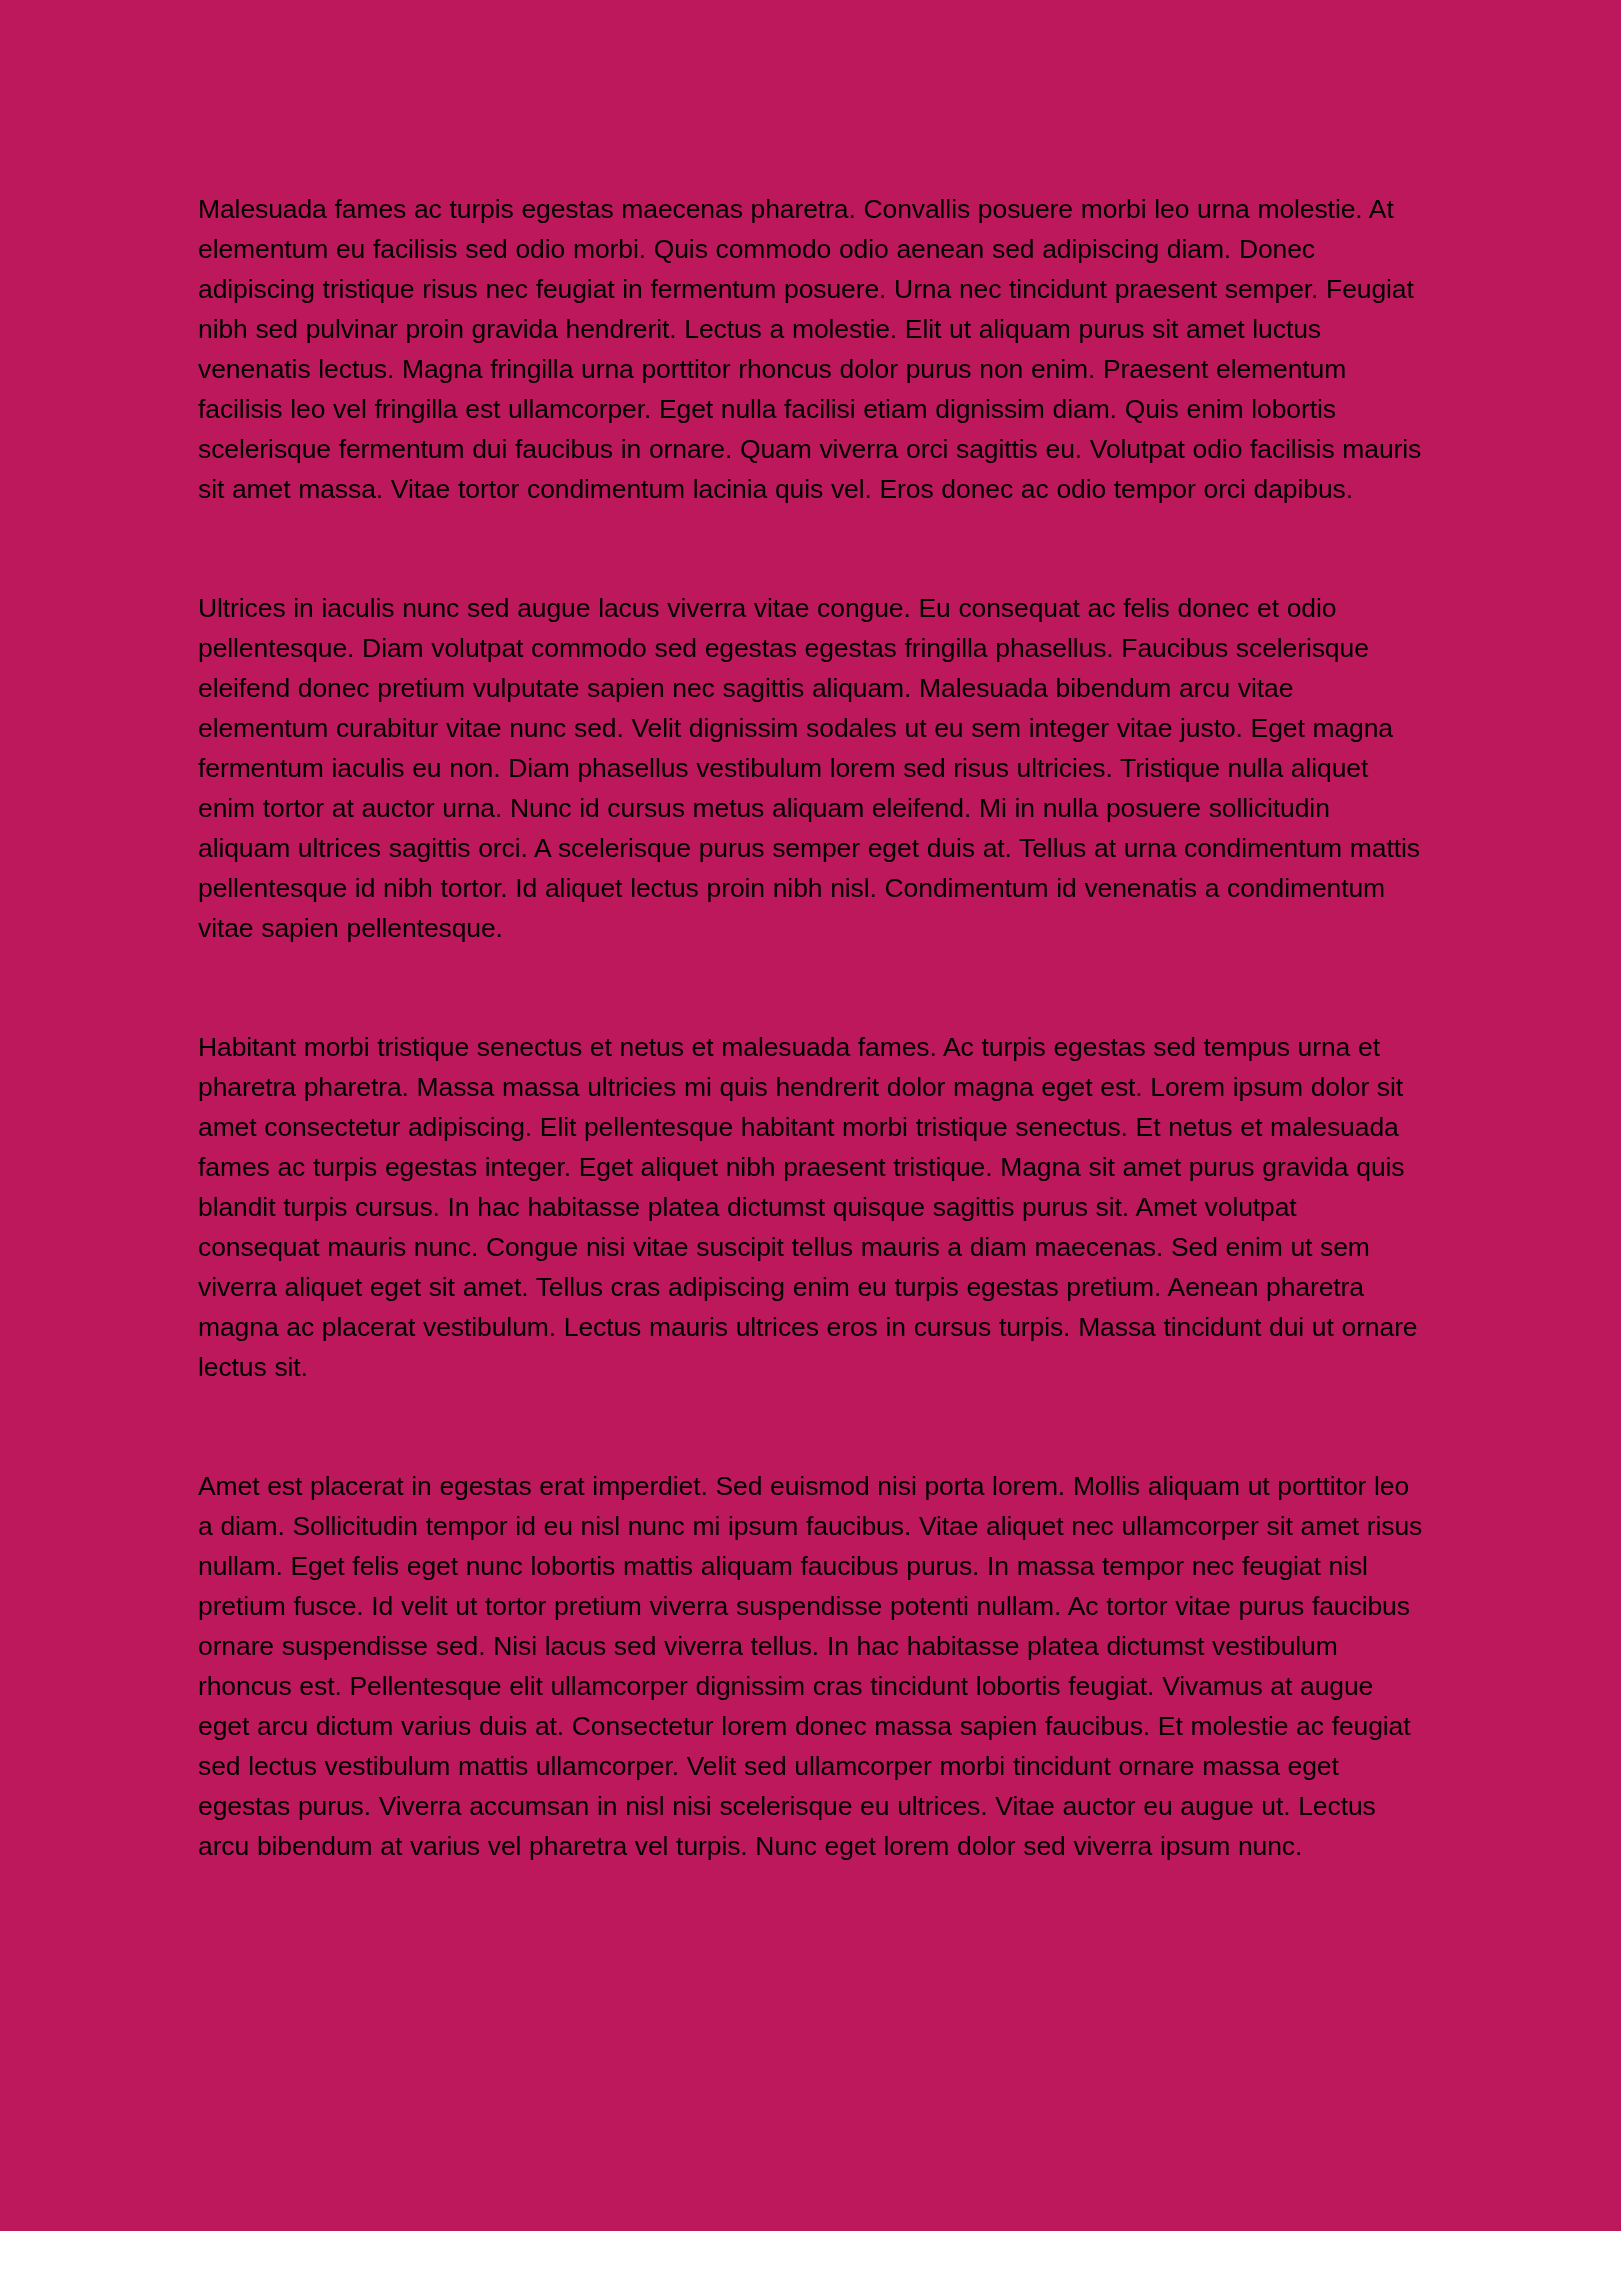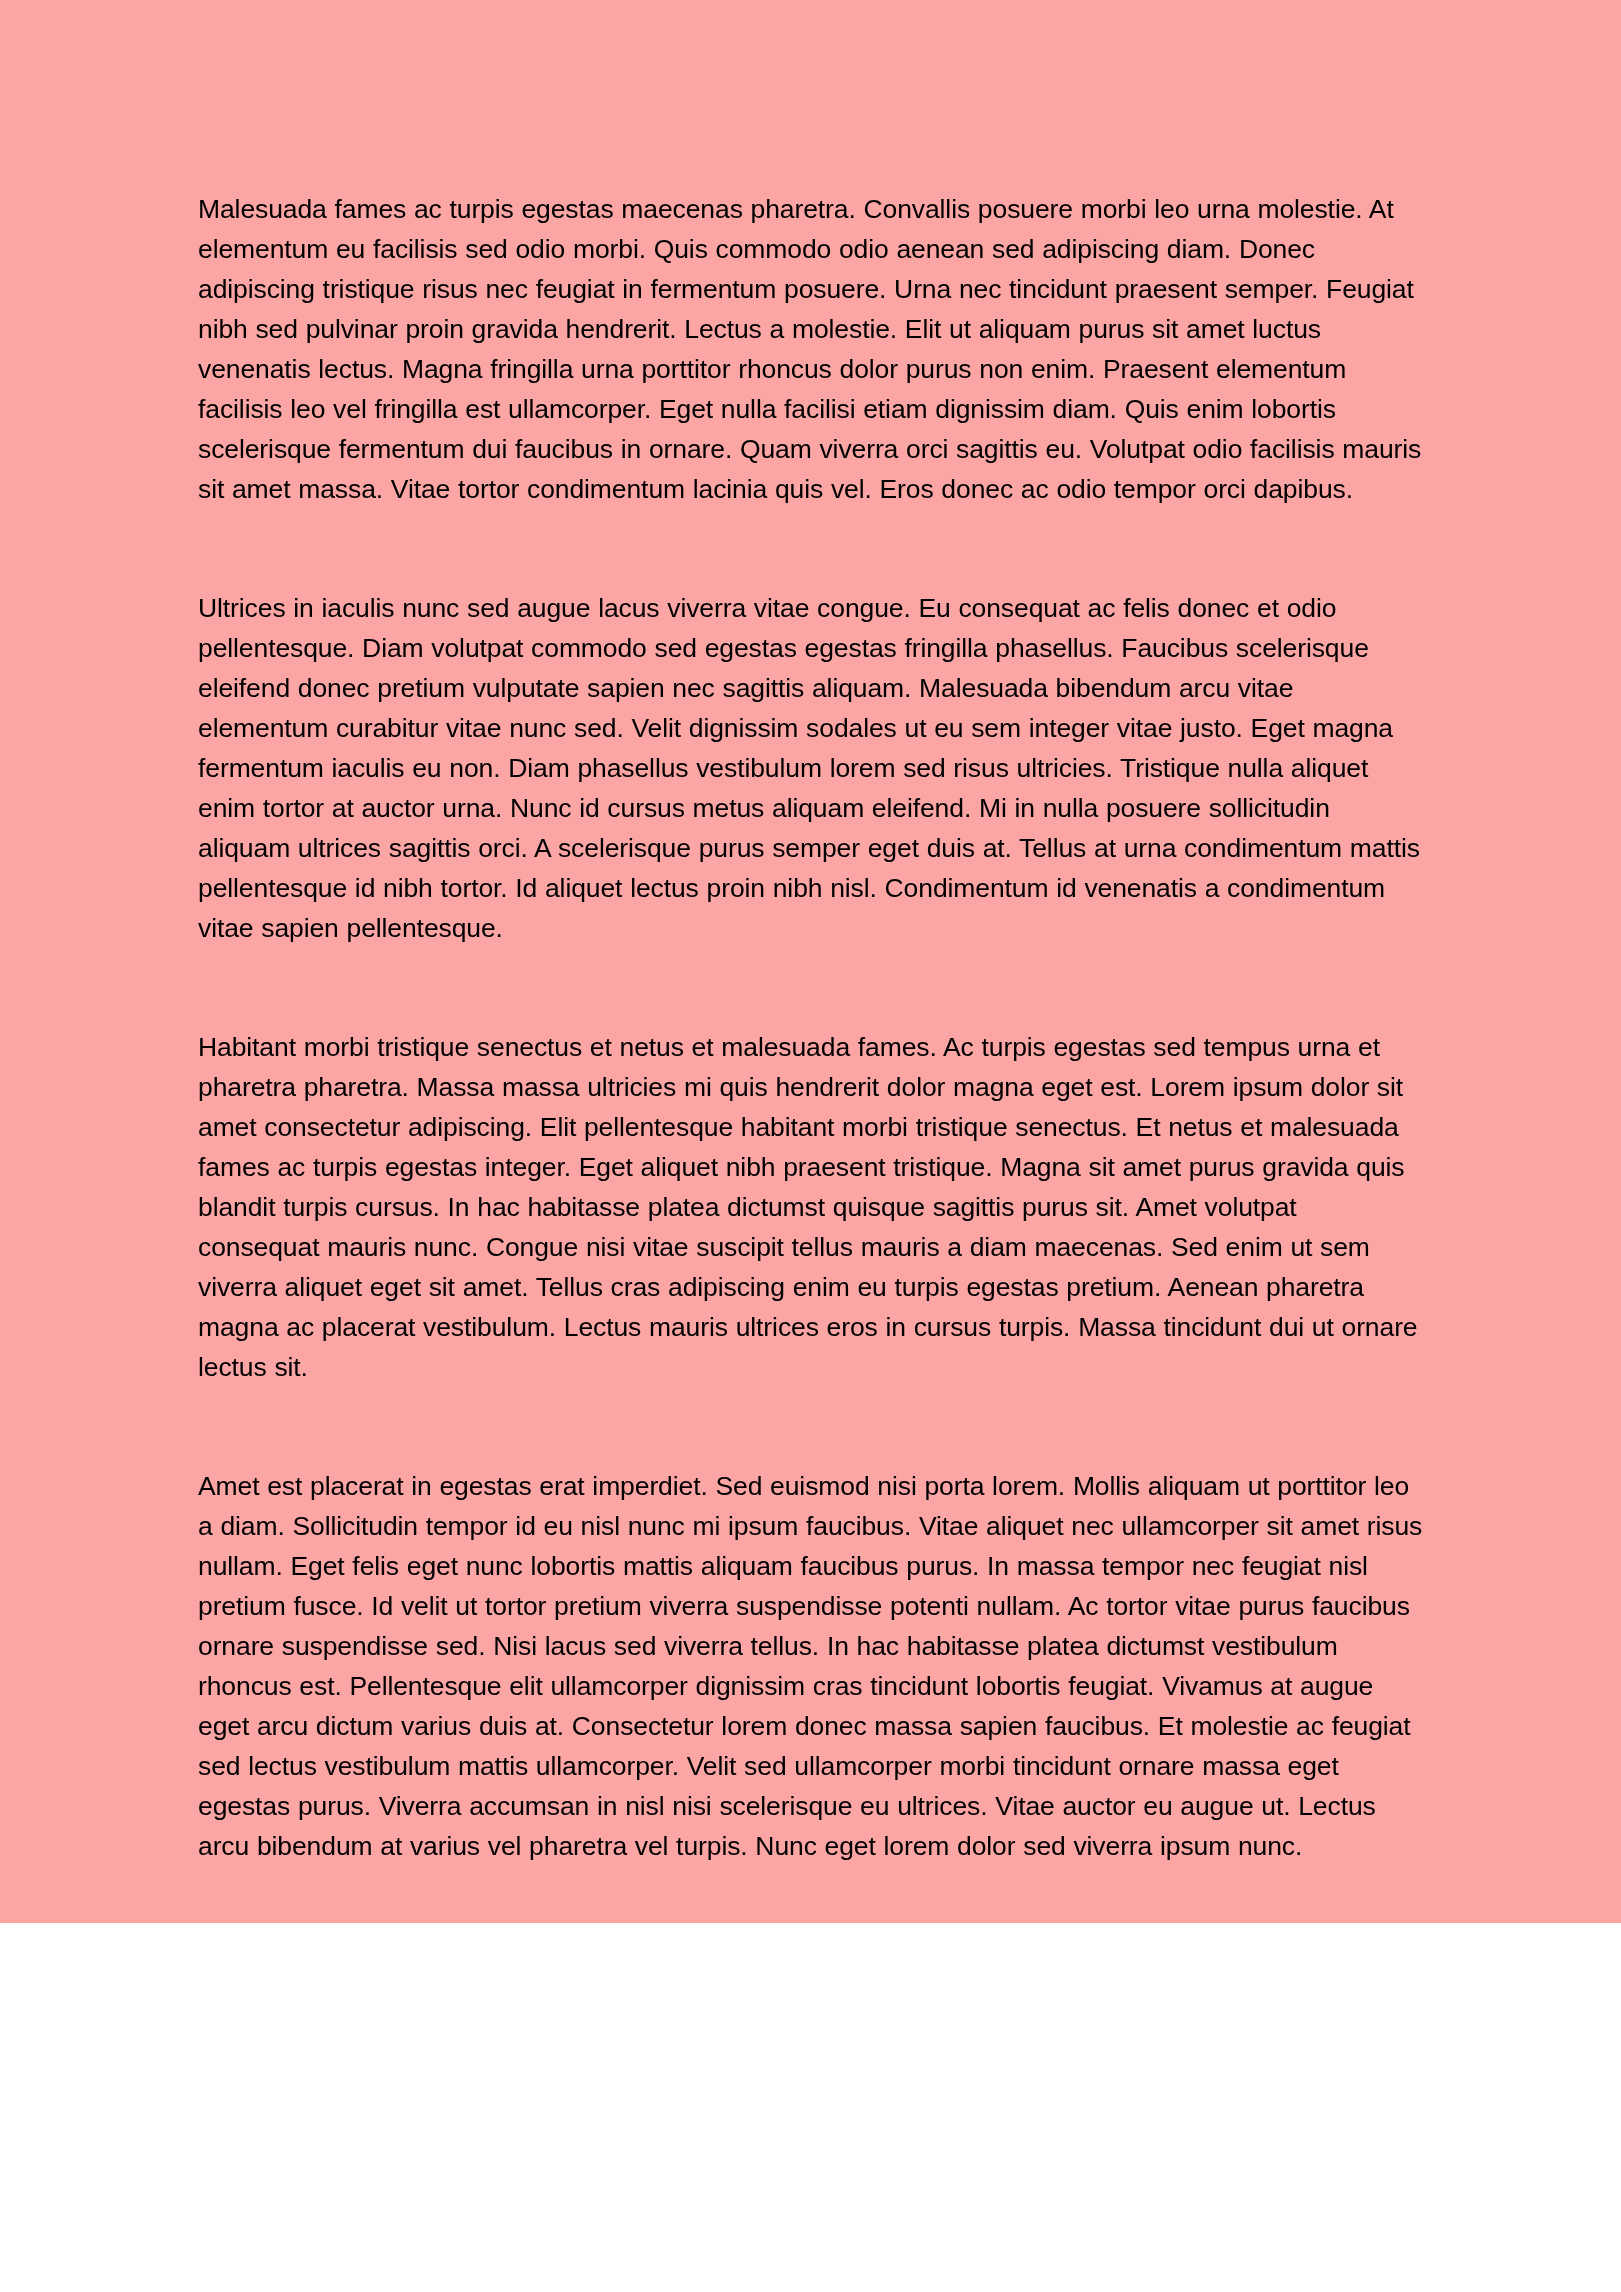--- a/index.html
+++ b/index.html
@@ -3,22 +3,22 @@
 <meta charset="utf-8">
 <style>
   html, body {
     margin: 0;
     padding: 0;
     background: #ffffff;
   }
   .page {
     position: relative;
     width: 1621px;
-    height: 1923px;
-    background: #fca5a5;
+    height: 2231px;
+    background: #be185d;
     box-sizing: border-box;
     padding: 189px 82px 0 198px;
     overflow: hidden;
   }
   .doc-body {
     font-family: "Liberation Sans", "DejaVu Sans", sans-serif;
     font-size: 26.5px;
     line-height: 40px;
     color: #000000;
     text-align: left;

